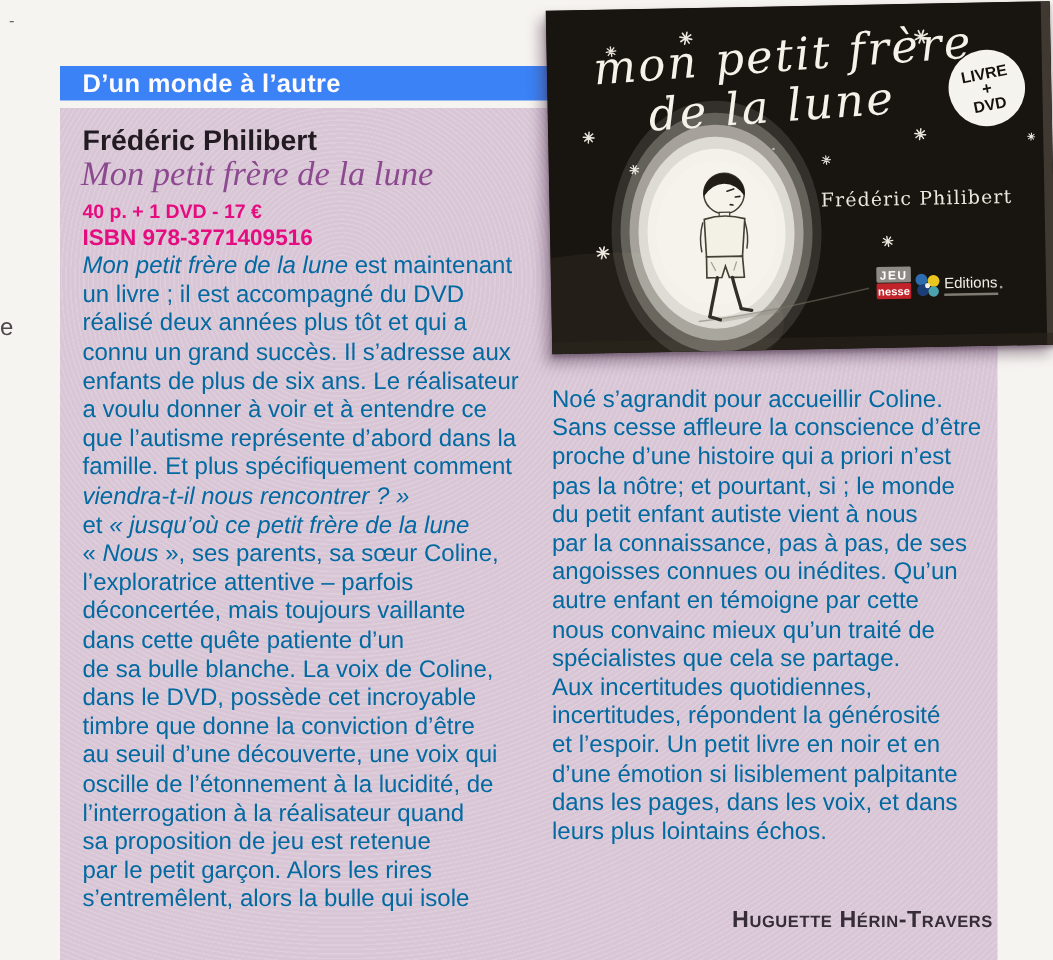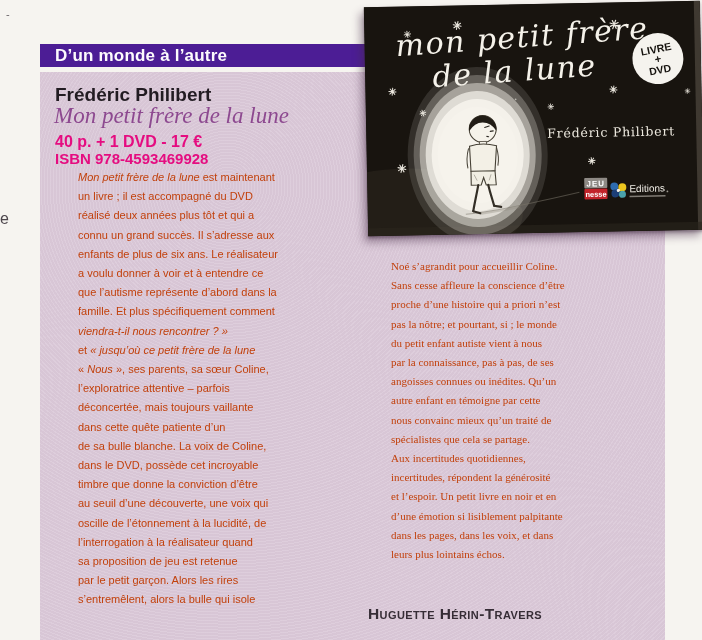--- a/index.html
+++ b/index.html
@@ -4,41 +4,41 @@
 <style>
   html,body{margin:0;padding:0;}
   body{width:702px;height:640px;position:relative;overflow:hidden;
        background:#f6f4f0;font-family:"Liberation Sans",sans-serif;}
   .page{position:absolute;inset:0;}
   
   .corner-dash{position:absolute;left:6px;top:8px;color:#6a6468;font-size:11px;}
   .edge-letter{position:absolute;left:0px;top:210px;color:#4d464c;font-size:16px;}
   
   .section-bar{position:absolute;left:40px;top:44px;width:332px;height:23px;
-       background:#4c1d95;color:#fdfbfd;font-weight:bold;font-size:17px;
+       background:#3b82f6;color:#fdfbfd;font-weight:bold;font-size:17px;
        line-height:23px;padding-left:15px;box-sizing:border-box;letter-spacing:.2px;}
   
   .panel{position:absolute;left:40px;top:72px;width:625px;height:568px;
        background:#dccbda;}
   .panel:after{content:"";position:absolute;inset:0;
        background:repeating-radial-gradient(circle at 30% 20%, rgba(255,255,255,.05) 0 1px, rgba(120,80,110,.04) 1px 3px);}
   .author-name{position:absolute;left:55px;top:84px;font-size:19px;font-weight:bold;
        color:#221c22;z-index:2;}
   .book-title{position:absolute;left:54px;top:103px;font-family:"Liberation Serif",serif;
        font-style:italic;font-size:23px;color:#8d4990;z-index:2;}
-  .price-line{position:absolute;left:55px;top:133px;font-size:16px;font-weight:bold;
+  .price-line{position:absolute;left:55px;top:133px;font-size:13px;font-weight:bold;
        color:#e50c80;z-index:2;}
   .isbn-line{position:absolute;left:55px;top:150px;font-size:15px;font-weight:bold;
        color:#e50c80;z-index:2;}
-  .col{position:absolute;font-size:11px;line-height:19.2px;color:#c2410c;z-index:2;margin-left:23px;}
+  .col{position:absolute;font-size:16px;line-height:19.2px;color:#0369a1;z-index:2;}
   .col-left{left:55px;top:168px;width:308px;}
-  .col-right{left:368px;top:257px;width:296px;font-family:Liberation Serif, serif;}
+  .col-right{left:368px;top:257px;width:296px;}
   .tline{white-space:nowrap;}
   .it{font-style:italic;}
-  .signature{position:absolute;left:368px;top:605px;width:294px;text-align:left;
+  .signature{position:absolute;left:368px;top:605px;width:294px;text-align:right;
        font-weight:bold;font-variant:small-caps;font-size:15.5px;letter-spacing:.4px;
        color:#362d36;z-index:2;}
   
   .cover{position:absolute;left:366px;top:4px;width:336px;height:229px;z-index:3;
        transform:rotate(-1.1deg);transform-origin:50% 50%;
        box-shadow:-4px 6px 9px rgba(70,45,70,.45), 0 2px 3px rgba(60,40,60,.4);
        background:#18140f;}
   .cover svg{display:block;}
 </style>
 </head>
@@ -51,21 +51,21 @@
 
   <div class="section-bar">
     <span>D’un monde à l’autre</span>
   </div>
 
   <div class="panel"></div>
 
   <div class="author-name">Frédéric Philibert</div>
   <div class="book-title">Mon petit frère de la lune</div>
   <div class="price-line">40 p. + 1 DVD - 17 €</div>
-  <div class="isbn-line">ISBN 978-4593469928</div>
+  <div class="isbn-line">ISBN 978-3771409516</div>
 
   <div class="col col-left">
       <div class="tline"><span class="it">Mon petit frère de la lune</span><span> est maintenant</span></div>
       <div class="tline"><span>un livre ; il est accompagné du DVD</span></div>
       <div class="tline"><span>réalisé deux années plus tôt et qui a</span></div>
       <div class="tline"><span>connu un grand succès. Il s’adresse aux</span></div>
       <div class="tline"><span>enfants de plus de six ans. Le réalisateur</span></div>
       <div class="tline"><span>a voulu donner à voir et à entendre ce</span></div>
       <div class="tline"><span>que l’autisme représente d’abord dans la</span></div>
       <div class="tline"><span>famille. Et plus spécifiquement comment</span></div>

